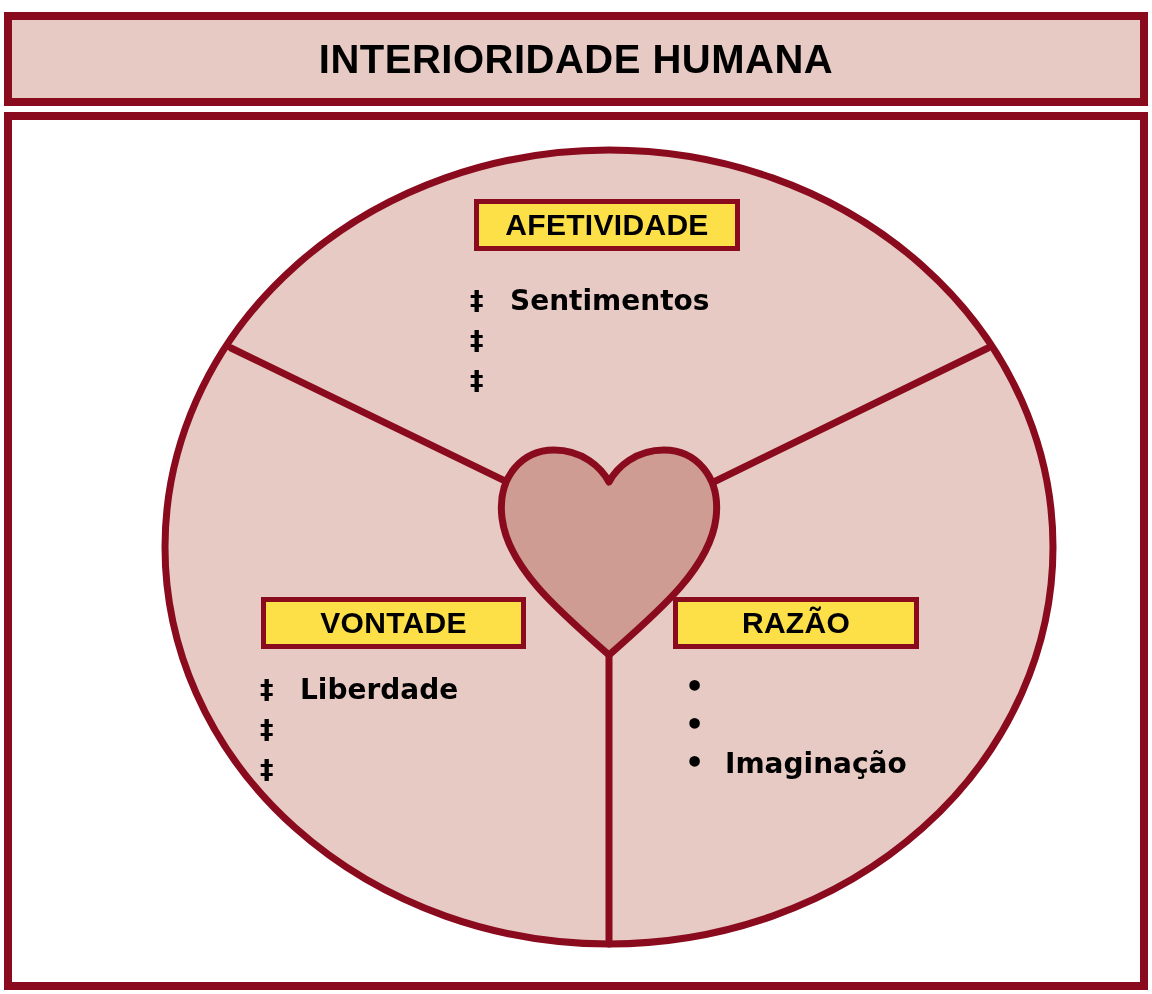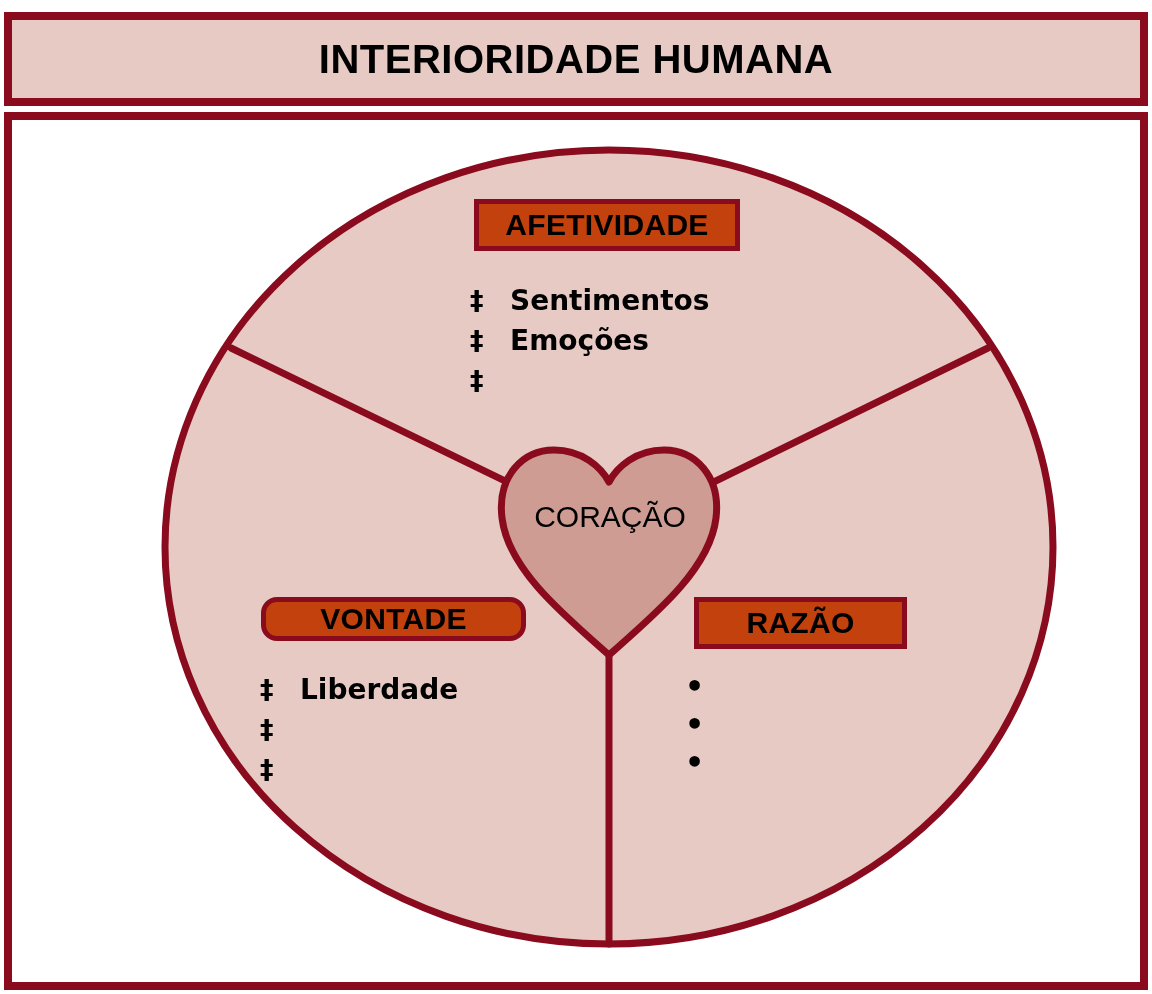--- a/index.html
+++ b/index.html
@@ -60,37 +60,37 @@
     top: 0;
     width: 1152px;
     height: 994px;
     pointer-events: none;
   }
 
   
   .label-box {
     position: absolute;
     box-sizing: border-box;
-    background: #c2410c;
+    background: #fde047;
     border: 5px solid #8A0A1E;
     display: flex;
     align-items: center;
     justify-content: center;
   }
   .label-box span {
     font-family: "Liberation Sans", sans-serif;
     font-weight: bold;
     font-size: 30px;
     color: #000000;
     white-space: nowrap;
     letter-spacing: 0.3px;
   }
   #label-afetividade { left: 474px; top: 199px; width: 266px; height: 52px; }
-  #label-vontade     { left: 261px; top: 597px; width: 265px; height: 44px; border-radius: 16px; }
-  #label-razao       { left: 694px; top: 597px; width: 213px; height: 52px; }
+  #label-vontade     { left: 261px; top: 597px; width: 265px; height: 52px; }
+  #label-razao       { left: 673px; top: 597px; width: 246px; height: 52px; }
 
   
   .bullet-list {
     position: absolute;
     margin: 0;
     padding: 0;
     list-style: none;
   }
   .bullet-list li {
     display: flex;
@@ -155,34 +155,32 @@
     <path d="M 609 655
              C 560 612, 508 568, 502 518
              C 497 476, 523 450, 554 450
              C 582 450, 601 467, 609 482
              C 617 467, 636 450, 664 450
              C 695 450, 721 476, 716 518
              C 710 568, 658 612, 609 655 Z" fill="#CE9C93" stroke="#8A0A1E" stroke-width="7" stroke-linejoin="round"></path>
   </svg>
 
   <div class="heart-text">
-    <div>CORAÇÃO</div>
   </div>
 
   <div class="label-box" id="label-afetividade">
     <span>AFETIVIDADE</span>
   </div>
   <ul class="bullet-list" id="list-afetividade">
     <li>
       <span class="marker dagger">‡</span>
       <span class="item-text">Sentimentos</span>
     </li>
     <li>
       <span class="marker dagger">‡</span>
-      <span class="item-text">Emoções</span>
     </li>
     <li>
       <span class="marker dagger">‡</span>
     </li>
   </ul>
 
   <div class="label-box" id="label-vontade">
     <span>VONTADE</span>
   </div>
   <ul class="bullet-list" id="list-vontade">
@@ -203,16 +201,17 @@
   </div>
   <ul class="bullet-list" id="list-razao">
     <li>
       <span class="marker dot">•</span>
     </li>
     <li>
       <span class="marker dot">•</span>
     </li>
     <li>
       <span class="marker dot">•</span>
+      <span class="item-text">Imaginação</span>
     </li>
   </ul>
 
 </div>
 
 </body></html>

